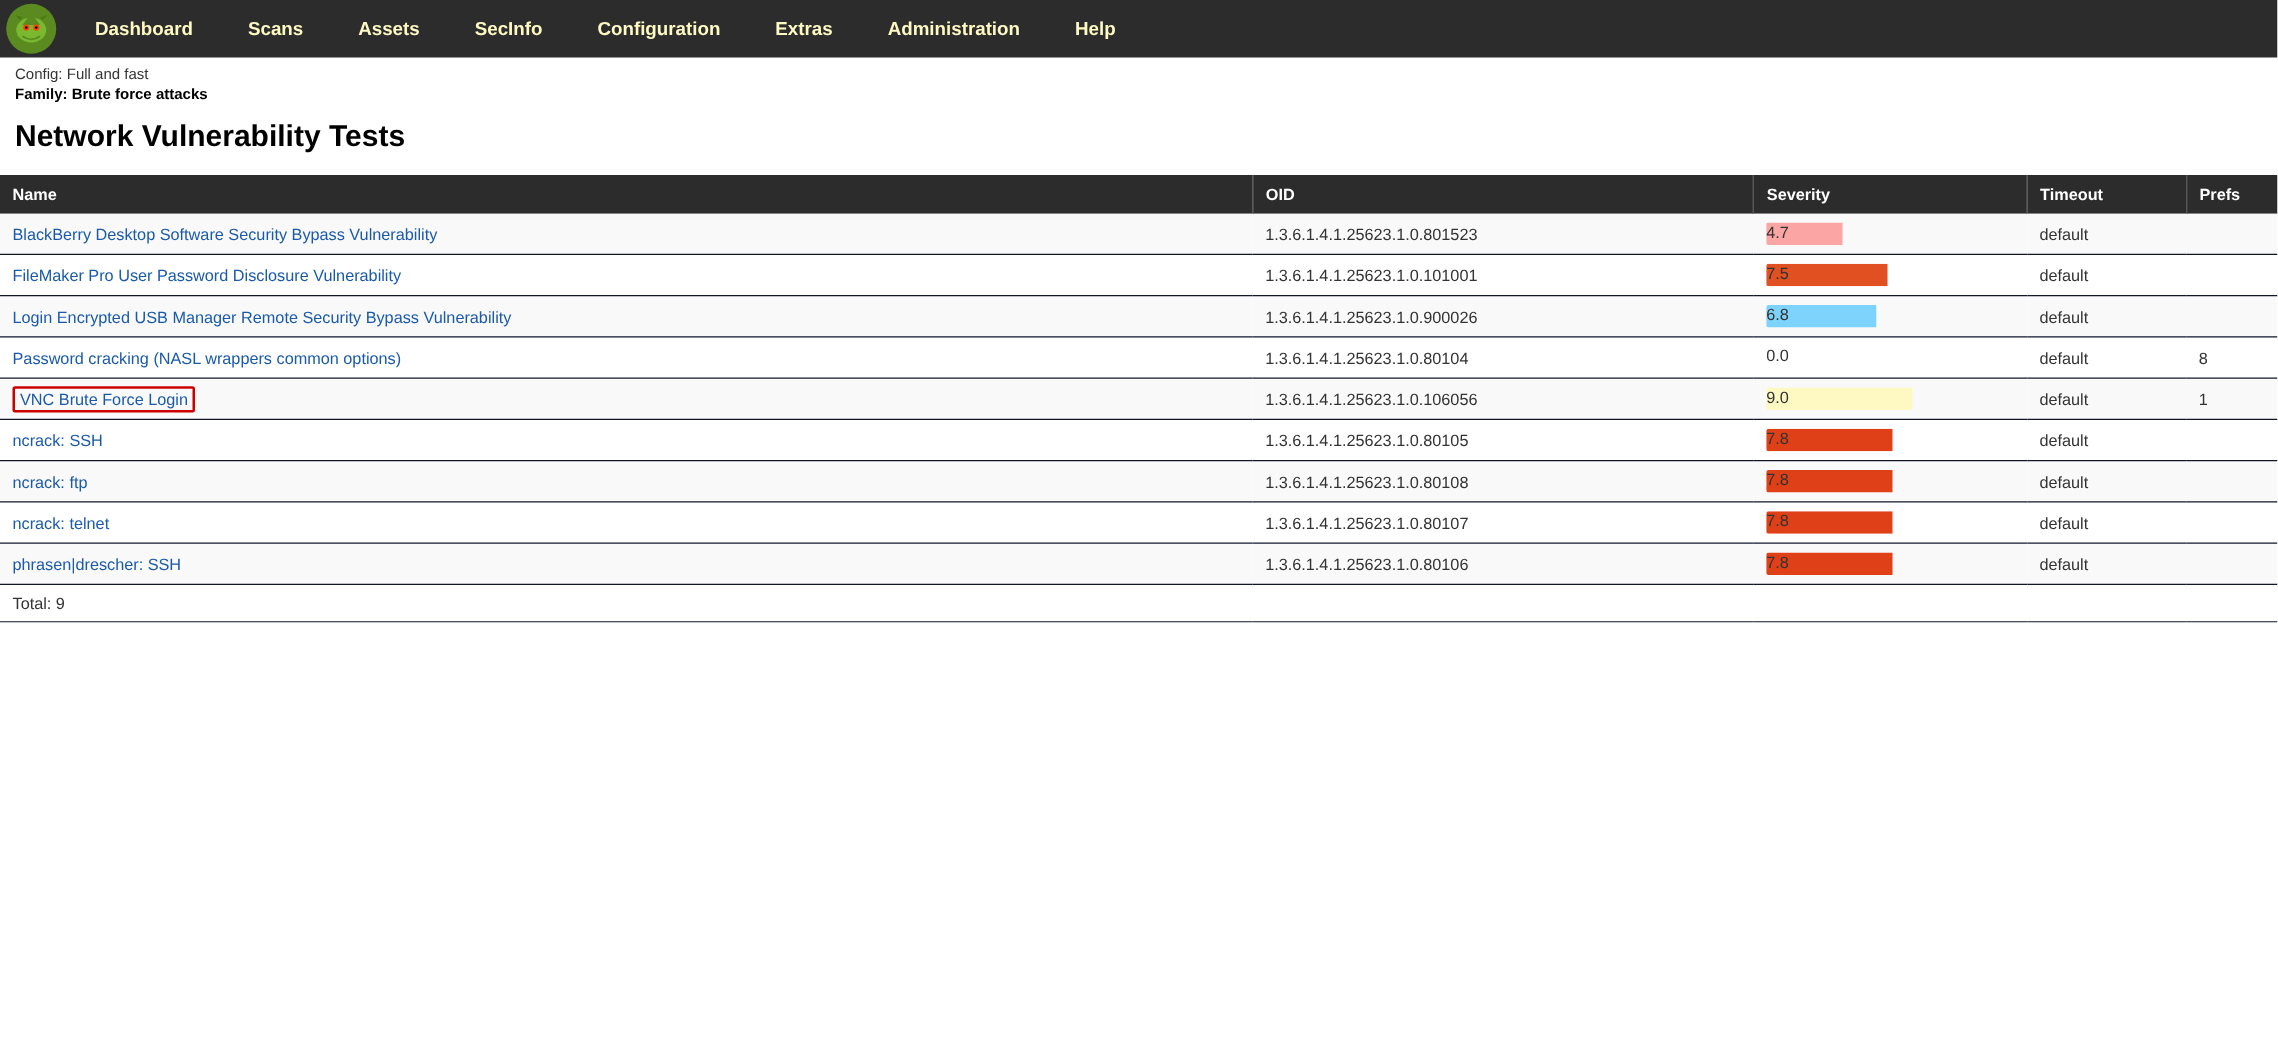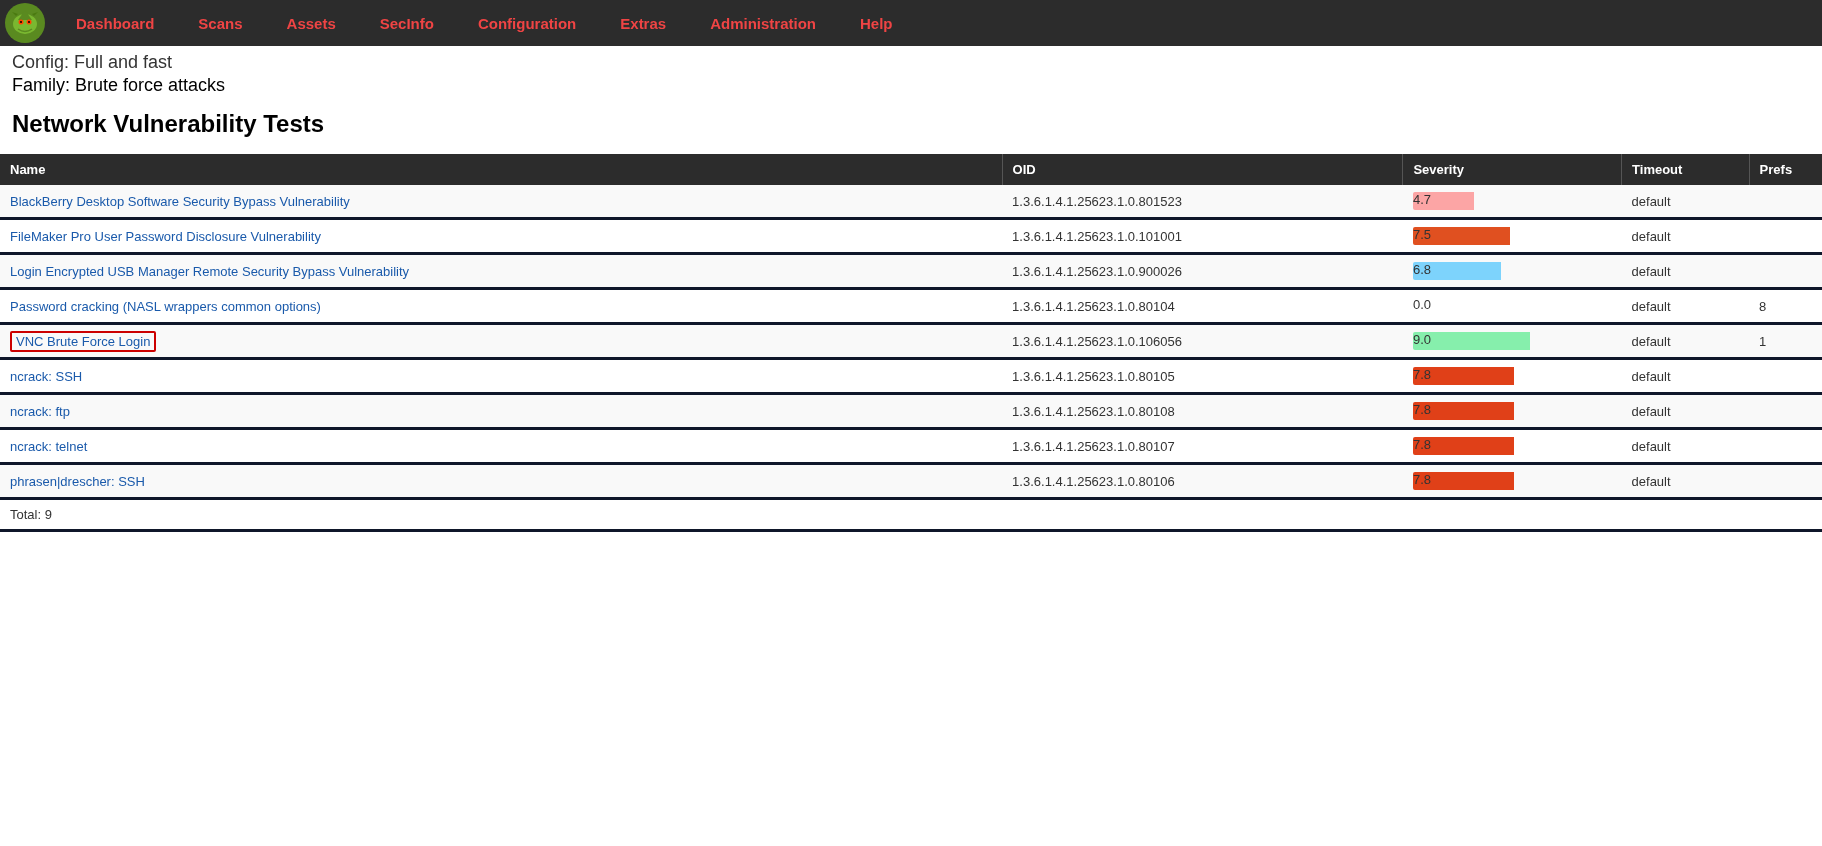--- a/index.html
+++ b/index.html
@@ -13,39 +13,39 @@
       height: 46px;
       padding: 0 4px;
     }
     .navbar .logo {
       width: 42px;
       height: 42px;
       margin-right: 8px;
       flex-shrink: 0;
     }
     .navbar .nav-item {
-      color: #ef4444;
+      color: #fef9c3;
       font-size: 15px;
       font-weight: bold;
       padding: 0 22px;
       height: 46px;
       display: flex;
       align-items: center;
       cursor: pointer;
       white-space: nowrap;
     }
 
     
     .context-bar {
       padding: 6px 12px 0 12px;
-      font-size: 18px;
+      font-size: 12px;
       color: #333;
     }
     .context-bar .config-line { color: #333; }
-    .context-bar .family-line { font-weight: normal; color: #000; margin-top: 2px; }
+    .context-bar .family-line { font-weight: bold; color: #000; margin-top: 2px; }
 
     
     .page-title {
       font-size: 24px;
       font-weight: bold;
       padding: 14px 12px 12px 12px;
       color: #000;
     }
 
     
@@ -61,21 +61,21 @@
     .nvt-table thead th {
       padding: 8px 10px;
       text-align: left;
       font-size: 13px;
       font-weight: bold;
       border-right: 1px solid #555;
       margin-top: 48px;
     }
     .nvt-table thead th:last-child { border-right: none; }
 
-    .nvt-table tbody tr { border-bottom: 3px solid #0f172a; }
+    .nvt-table tbody tr { border-bottom: 1px solid #0f172a; }
     .nvt-table tbody tr:nth-child(odd) { background: #f9f9f9; }
     .nvt-table tbody tr:nth-child(even) { background: #fff; }
 
     .nvt-table tbody td {
       padding: 7px 10px;
       vertical-align: middle;
       font-size: 13px;
     }
     .nvt-table tbody td.name-cell a {
       color: #1a5aab;
@@ -205,21 +205,21 @@
           </div>
         </td>
         <td>default</td>
         <td>8</td>
       </tr>
       <tr>
         <td class="name-cell"><a href="#" class="highlighted">VNC Brute Force Login</a></td>
         <td>1.3.6.1.4.1.25623.1.0.106056</td>
         <td>
           <div class="bar-container">
-            <div class="bar-fill" style="background: #86efac; width: 90%;">9.0</div>
+            <div class="bar-fill" style="background: #fef9c3; width: 90%;">9.0</div>
             <div class="bar-bg" style="width: 10%;"></div>
           </div>
         </td>
         <td>default</td>
         <td>1</td>
       </tr>
       <tr>
         <td class="name-cell"><a href="#">ncrack: SSH</a></td>
         <td>1.3.6.1.4.1.25623.1.0.80105</td>
         <td>

